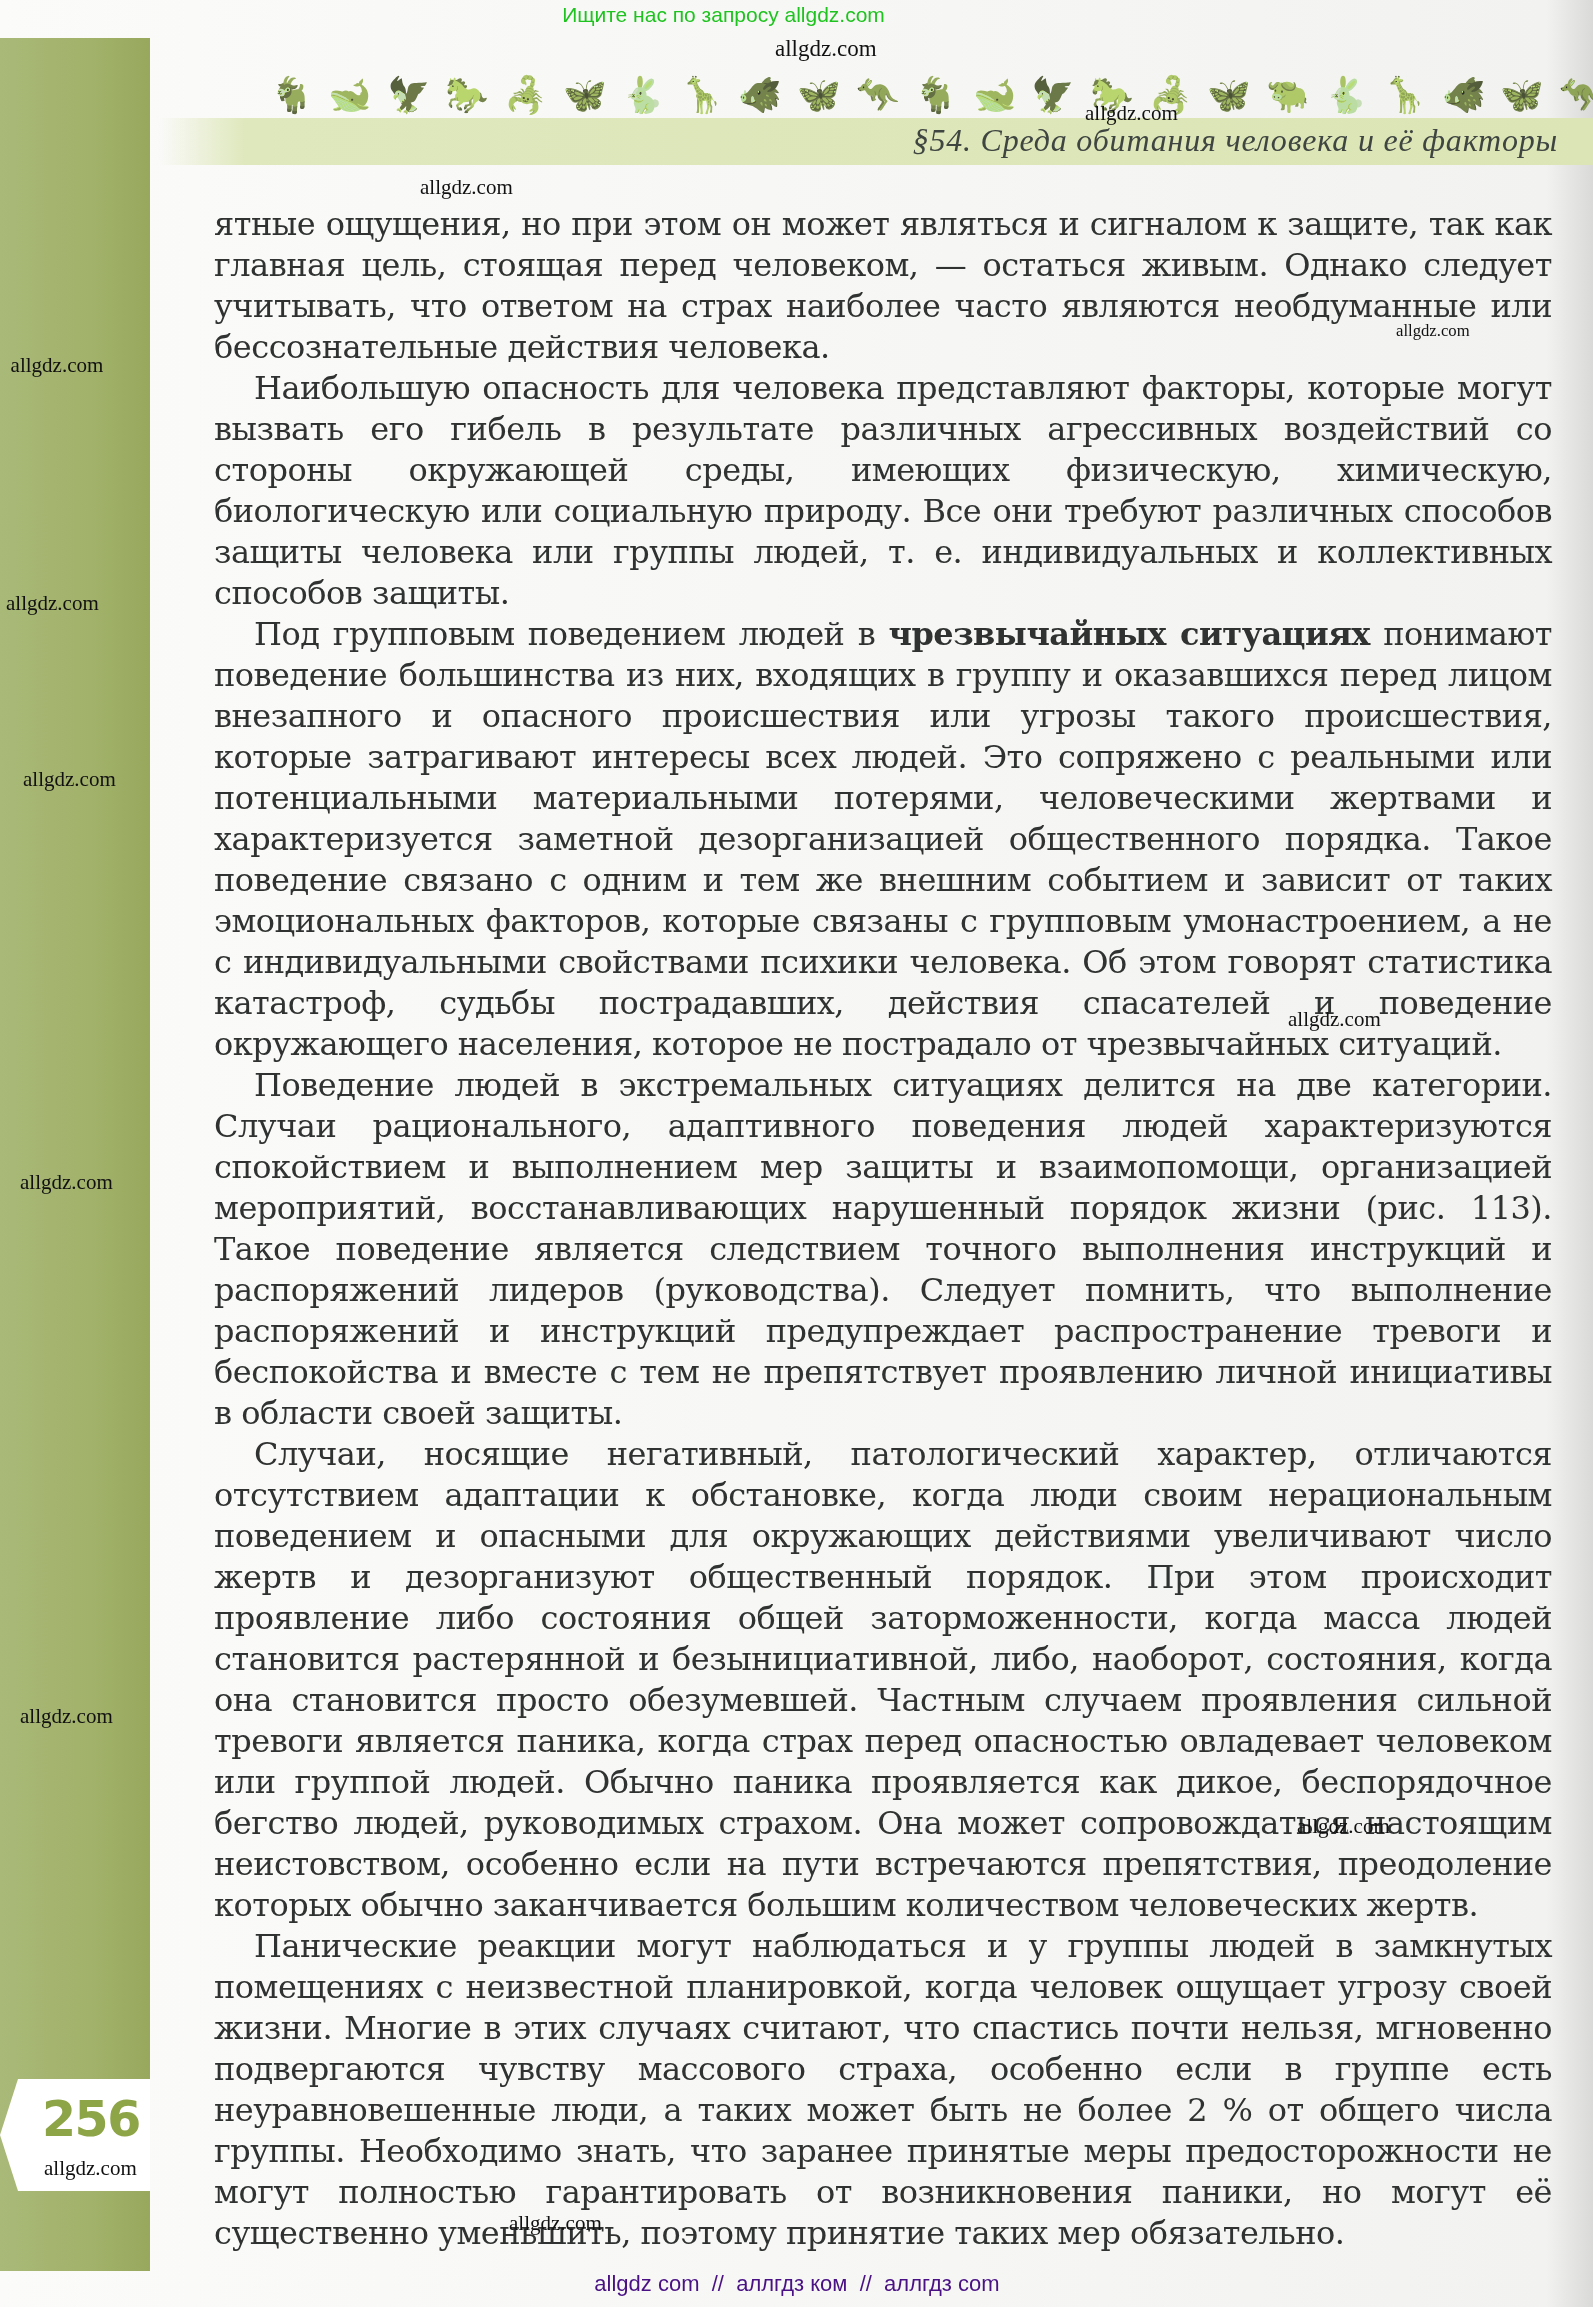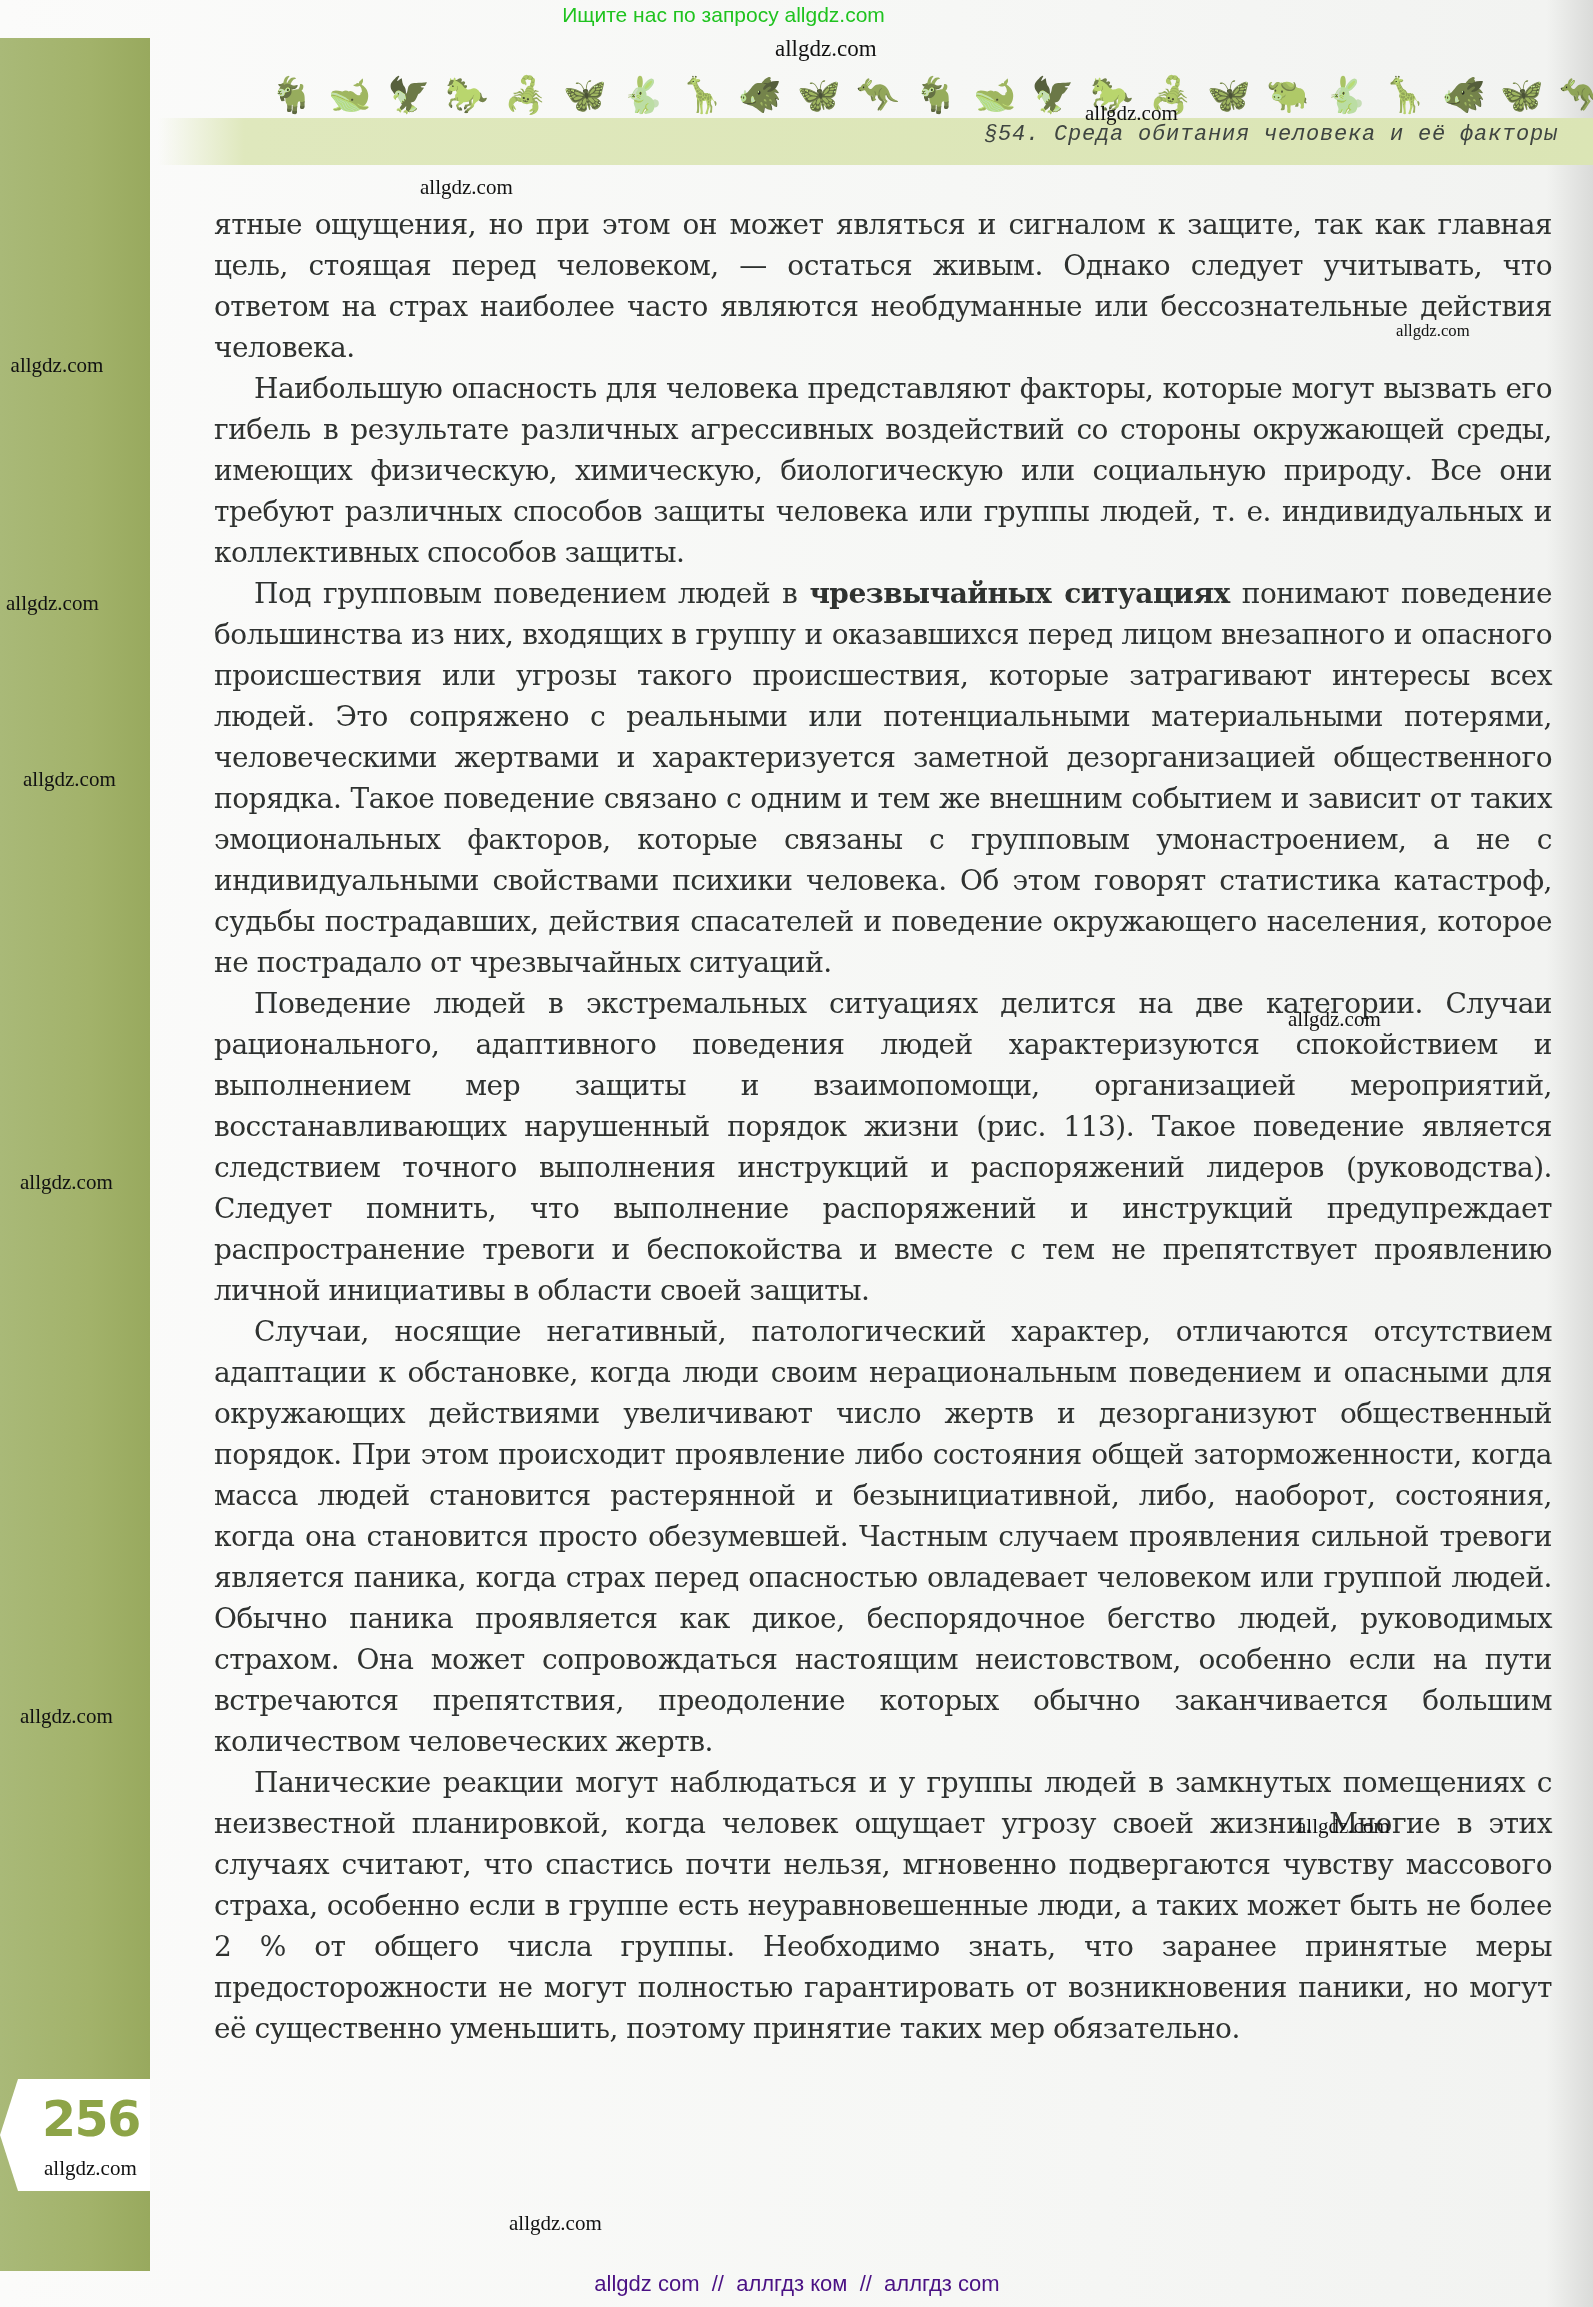--- a/index.html
+++ b/index.html
@@ -33,26 +33,26 @@
     position: absolute; left: 270px; top: 70px; width: 1324px; height: 47px;
     display: flex; gap: 15px; align-items: flex-end; overflow: hidden;
     color: #8ea348; font-size: 35px; line-height: 43px; white-space: nowrap;
   }
   .animals span { display: inline-block; }
   .header-band {
     position: absolute; left: 158px; top: 118px; width: 1436px; height: 47px;
     background: linear-gradient(90deg, rgba(214,226,172,0) 0%, #dfe8bd 6%, #dbe5b5 100%);
   }
   .section-title {
-    position: absolute; right: 36px; top: 122px; font-family: Liberation Mono, monospace;
-    font-style: italic; font-size: 22px; color: #3f4541; letter-spacing: 0.8px; white-space: nowrap;
+    position: absolute; right: 36px; top: 122px; font-family: Liberation Serif, serif;
+    font-style: italic; font-size: 32px; color: #3f4541; letter-spacing: 0.8px; white-space: nowrap;
   }
   .body-text {
     position: absolute; left: 214px; top: 204px; width: 1338px;
-    font-size: 28px; line-height: 41px; color: #2f3230; text-align: justify;
+    font-size: 32px; line-height: 41px; color: #2f3230; text-align: justify;
     letter-spacing: -0.5px;
   }
   .body-text p { margin: 0; text-indent: 0; }
   .body-text p.indent { text-indent: 40px; }
   .body-text b { font-weight: bold; }
   .wm {
     position: absolute; font-family: Liberation Serif, serif; color: #111;
     white-space: nowrap;
   }
   .footer {

